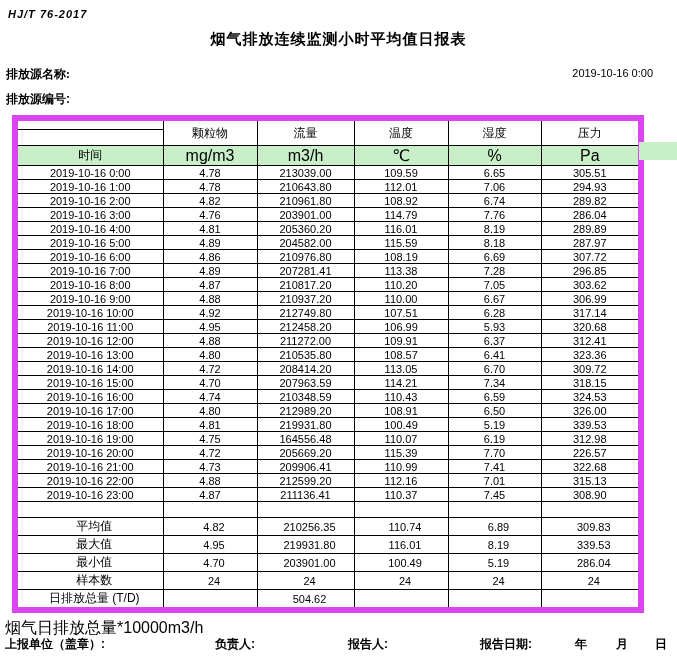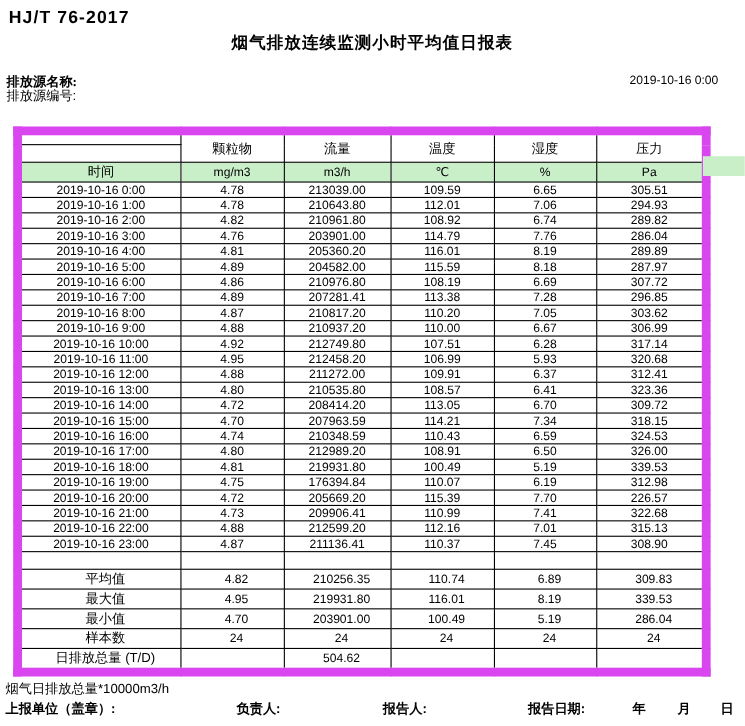--- a/index.html
+++ b/index.html
@@ -2,40 +2,40 @@
 <html><head>
 <meta charset="utf-8">
 <style>
   html,body{margin:0;padding:0;}
   body{
     width:677px;height:660px;position:relative;background:#ffffff;color:#000;
     font-family:"Liberation Sans","DejaVu Sans",sans-serif;
     -webkit-font-smoothing:none;
   }
   .abs{position:absolute;}
-  .doc-code{left:8px;top:8px;font-size:16px;font-weight:bold;letter-spacing:1px;}
+  .doc-code{left:8px;top:8px;font-size:11px;font-weight:bold;letter-spacing:1px;font-style:italic;}
   .doc-title{left:0;right:0;top:30px;text-align:center;font-size:15px;font-weight:bold;letter-spacing:1px;}
   .src-name{left:6px;top:66px;font-size:12px;font-weight:bold;font-family:Liberation Serif, serif;}
-  .src-code{left:6px;top:79px;font-size:12px;font-weight:normal;}
+  .src-code{left:6px;top:91px;font-size:12px;font-weight:bold;}
   .report-dt{right:24px;top:67px;font-size:11px;}
   .table-wrap{left:12px;top:115px;}
-  table{border-collapse:collapse;border:8px solid #d946ef;table-layout:fixed;}
+  table{border-collapse:collapse;border:6px solid #d946ef;table-layout:fixed;}
   td{border:1px solid #000;padding:0 2px;text-align:center;font-size:11px;white-space:nowrap;overflow:hidden;vertical-align:middle;}
   col.c-time{width:148px;}
   col.c-v1{width:94px;} col.c-v2{width:97px;} col.c-v3{width:94px;} col.c-v4{width:93px;} col.c-v5{width:100px;}
   tr.r-thin td{height:8px;}
   tr.r-poll td{height:15px;font-size:12px;}
-  tr.r-unit td{height:14px;background:#c9efc9;font-size:11px;}
+  tr.r-unit td{height:14px;background:#c9efc9;font-size:16px;}
   tr.r-unit td.tlabel{font-size:12px;}
   tr.r-data td{height:13px;}
   tr.r-empty td{height:15px;}
   tr.r-sum td{height:12px;padding-left:10px;}
   td.cjk{font-size:12px;}
   .green-ext{background:#c9efc9;}
-  .note{left:5px;top:618px;font-size:12px;text-align:center;}
+  .note{left:5px;top:618px;font-size:16px;text-align:center;}
   .sign-line{left:0;top:636px;width:677px;font-size:12px;font-weight:bold;}
   .sign-line span{position:absolute;white-space:nowrap;}
   .lbl-unit{left:5px;} .lbl-resp{left:215px;} .lbl-reporter{left:348px;} .lbl-date{left:480px;}
   .lbl-year{left:575px;} .lbl-month{left:616px;} .lbl-day{left:655px;}
 </style>
 </head>
 <body>
 
 <div class="abs doc-code">HJ/T  76-2017</div>
 <div class="abs doc-title">烟气排放连续监测小时平均值日报表</div>
@@ -221,21 +221,21 @@
           <td>2019-10-16 18:00</td>
           <td>4.81</td>
           <td>219931.80</td>
           <td>100.49</td>
           <td>5.19</td>
           <td>339.53</td>
         </tr>
         <tr class="r-data">
           <td>2019-10-16 19:00</td>
           <td>4.75</td>
-          <td>176394.84</td>
+          <td>164556.48</td>
           <td>110.07</td>
           <td>6.19</td>
           <td>312.98</td>
         </tr>
         <tr class="r-data">
           <td>2019-10-16 20:00</td>
           <td>4.72</td>
           <td>205669.20</td>
           <td>115.39</td>
           <td>7.70</td>

